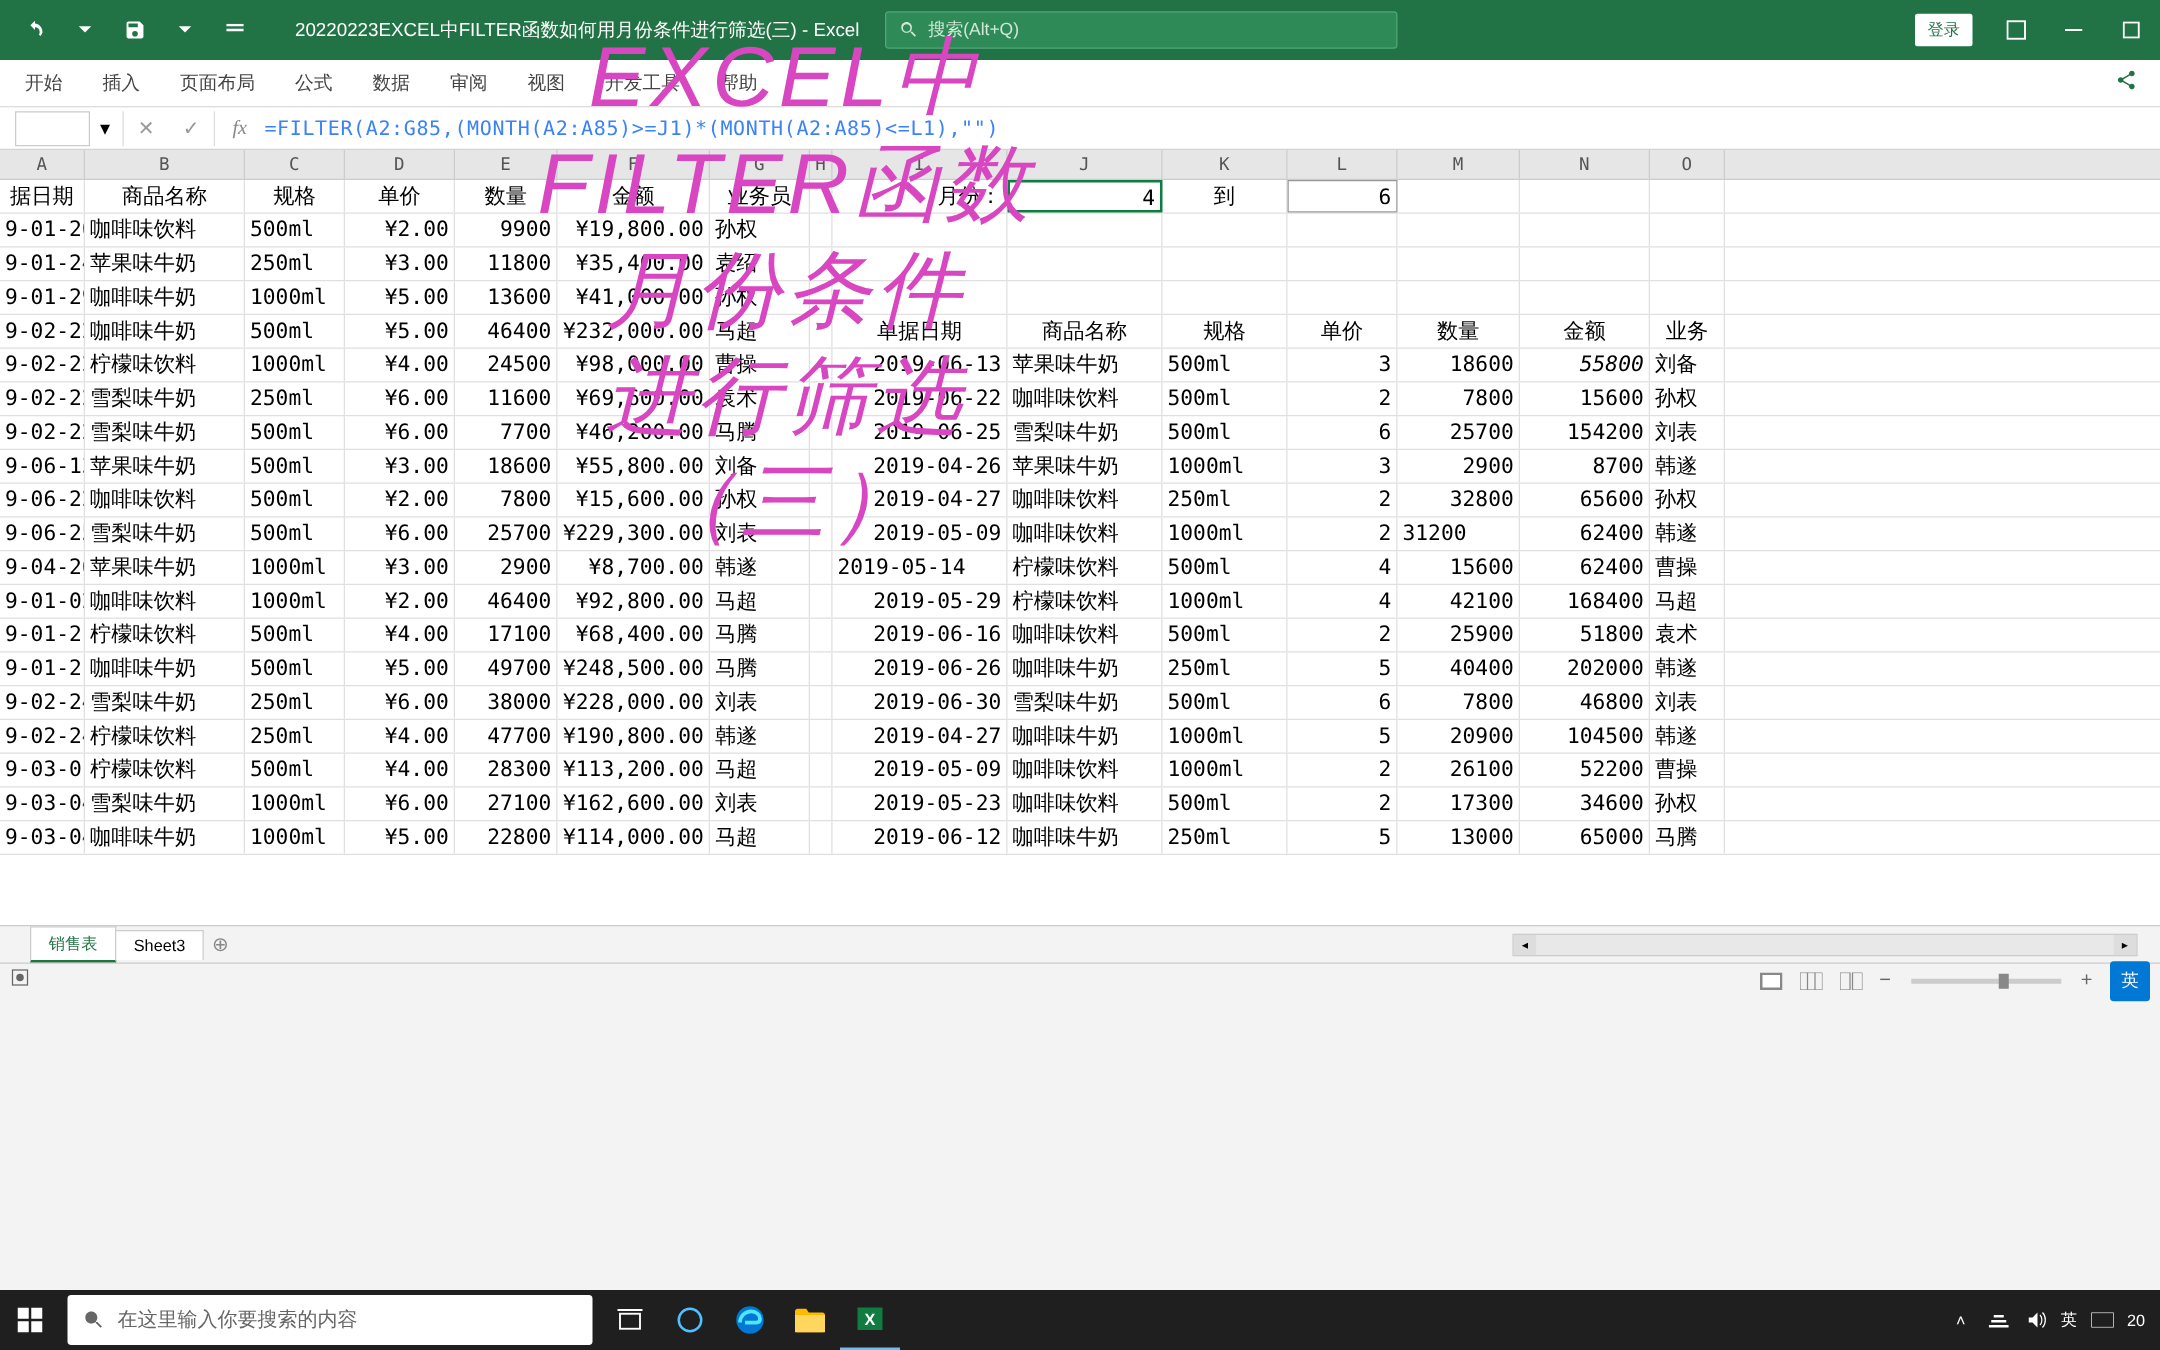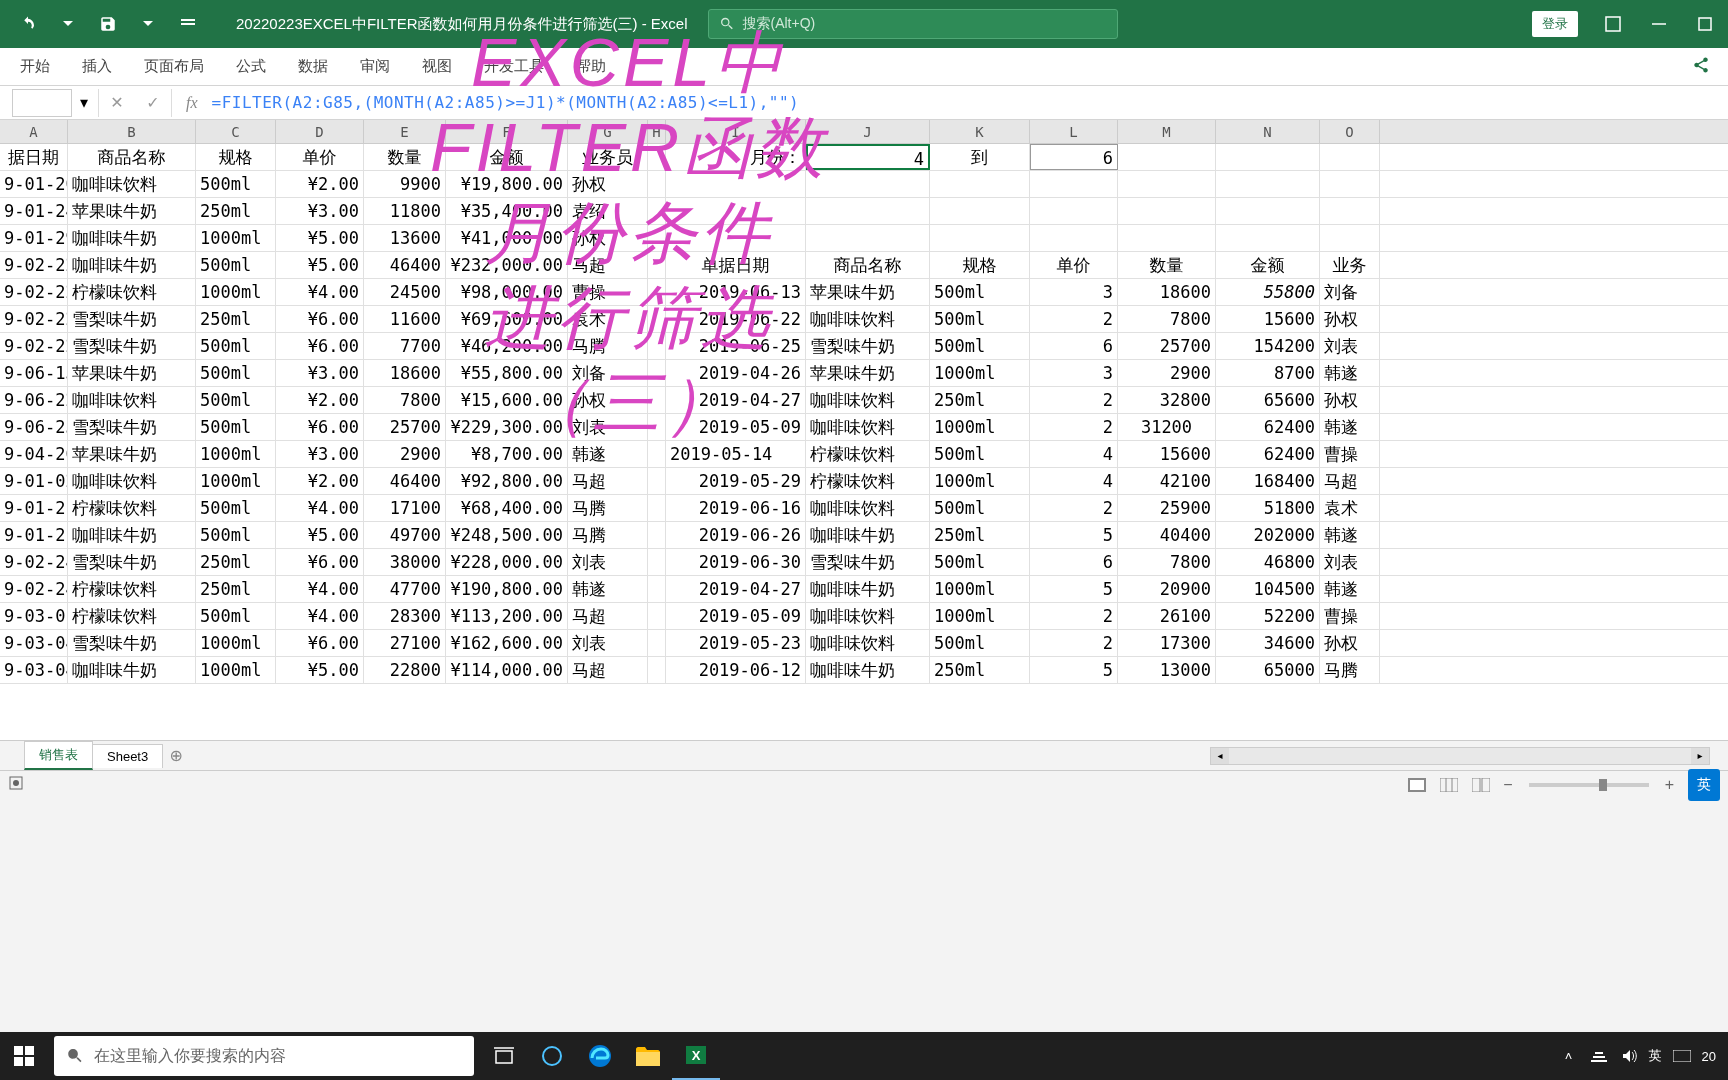--- a/index.html
+++ b/index.html
@@ -359,21 +359,21 @@
         <div class="cell w2 r" style="text-align: left;">500ml</div>
         <div class="cell w3 r">¥6.00</div>
         <div class="cell w4 r">25700</div>
         <div class="cell w5 r">¥229,300.00</div>
         <div class="cell w6" style="text-align: left;">刘表</div>
         <div class="cell w7"></div>
         <div class="cell w8" style="text-align: right;">2019-05-09</div>
         <div class="cell w9" style="text-align: left;">咖啡味饮料</div>
         <div class="cell w10" style="text-align: left;">1000ml</div>
         <div class="cell w11" style="text-align: right;">2</div>
-        <div class="cell w12" style="text-align: center;">31200</div>
+        <div class="cell w12" style="text-align: left;">31200</div>
         <div class="cell w13" style="text-align: right;">62400</div>
         <div class="cell w14" style="text-align: left;">韩遂</div>
       </div>
       <div class="row">
         <div class="cell w0" style="text-align: left;">9-04-26</div>
         <div class="cell w1" style="text-align: left;">苹果味牛奶</div>
         <div class="cell w2 r" style="text-align: left;">1000ml</div>
         <div class="cell w3 r">¥3.00</div>
         <div class="cell w4 r">2900</div>
         <div class="cell w5 r">¥8,700.00</div>

